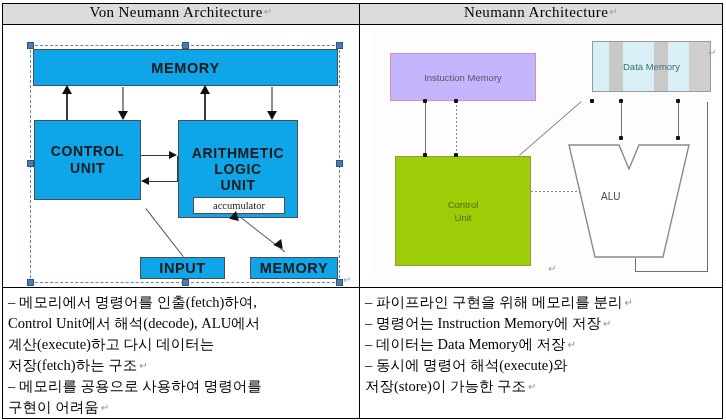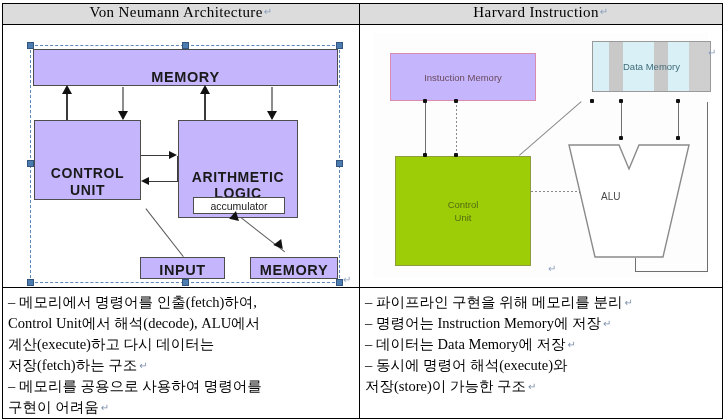--- a/index.html
+++ b/index.html
@@ -62,41 +62,41 @@
     border:1px dashed #5d85b8;
     box-sizing:border-box;
     background:transparent;
   }
   .handle{
     position:absolute;width:7px;height:7px;
     background:#4c7bb0;border:1px solid #33557d;box-sizing:border-box;
   }
   .vn-box{
     position:absolute;
-    background:#c4b5fd;
+    background:#0ea5e9;
     border:1px solid #4d4d4d;
     box-sizing:border-box;
-    display:flex;align-items:center;justify-content:flex-end;
+    display:flex;align-items:center;justify-content:center;
     flex-direction:column;
     font-family:"Liberation Sans",sans-serif;
     font-weight:bold;
     color:#1a1a1a;
     letter-spacing:.6px;
     text-align:center;
   }
   #vn-memory{left:30px;top:24px;width:305px;height:37px;font-size:14.5px;}
   #vn-cu{left:31px;top:95px;width:107px;height:80px;font-size:14px;line-height:17px;}
   #vn-alu{left:175px;top:95px;width:120px;height:98px;font-size:14px;line-height:16px;}
   #vn-input{left:137px;top:232px;width:85px;height:22px;font-size:14.5px;}
   #vn-output{left:247px;top:232px;width:88px;height:22px;font-size:14.5px;}
   #vn-acc{
     position:absolute;left:190px;top:172px;width:92px;height:17px;
     background:#ffffff;border:1px solid #4d4d4d;box-sizing:border-box;
     display:flex;align-items:center;justify-content:center;
-    font-family:Liberation Sans, sans-serif;font-size:10.5px;color:#1a1a1a;
+    font-family:Liberation Serif, serif;font-size:10.5px;color:#1a1a1a;
     font-weight:normal;
   }
   .vline{position:absolute;width:2px;background:#8c8c8c;}
   .vline.dark{background:#3a3a3a;width:2px;}
   .hline{position:absolute;height:1px;background:#3a3a3a;}
   .arw{position:absolute;width:0;height:0;}
   .arw.up{border-left:5px solid transparent;border-right:5px solid transparent;border-bottom:9px solid #111;}
   .arw.down{border-left:5px solid transparent;border-right:5px solid transparent;border-top:9px solid #111;}
   .arw.right{border-top:4px solid transparent;border-bottom:4px solid transparent;border-left:8px solid #111;}
   .arw.left{border-top:4px solid transparent;border-bottom:4px solid transparent;border-right:8px solid #111;}
@@ -164,21 +164,21 @@
         <col class="col-l">
         <col class="col-r">
       </colgroup>
     <tbody>
 
       <tr>
         <td class="hdr">
           <span>Von Neumann Architecture</span><span class="pilcrow">↵</span>
         </td>
         <td class="hdr">
-          <span>Harvard Instruction</span><span class="pilcrow">↵</span>
+          <span>Neumann Architecture</span><span class="pilcrow">↵</span>
         </td>
       </tr>
 
       <tr>
 
         <td class="diag-cell">
           <div class="vn-wrap">
 
             <div class="vn-box" id="vn-memory">
               <span>MEMORY</span>

